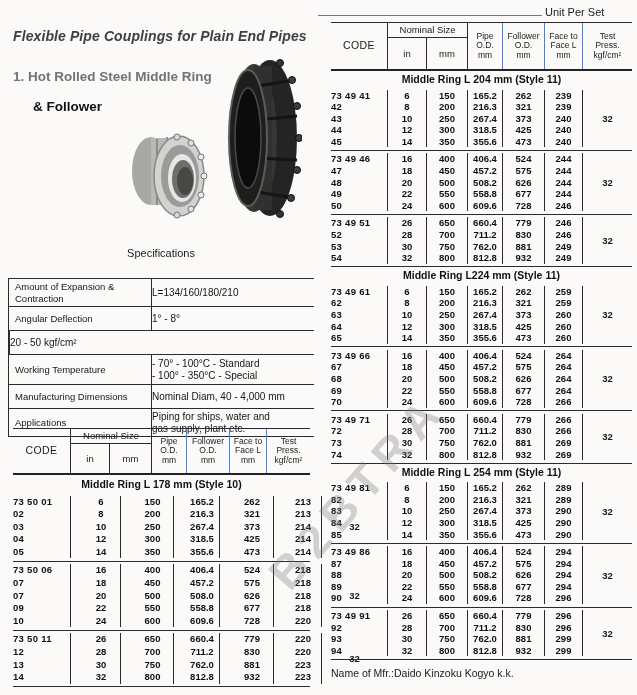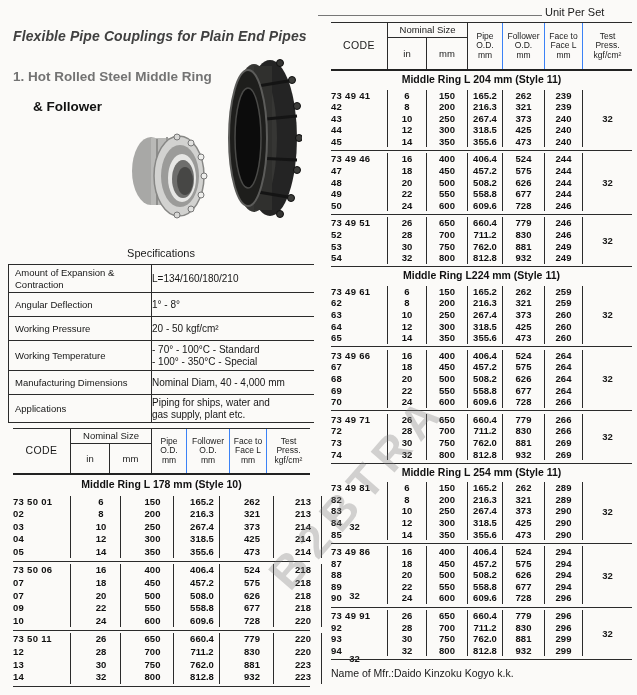--- a/index.html
+++ b/index.html
@@ -27,21 +27,21 @@
   }
   .photo { position:absolute; }
   .photo-small { left:127px; top:131px; width:82px; height:88px; }
   .photo-large { left:224px; top:58px; width:78px; height:162px; }
 
   .spec-title {
     position:absolute; left:8px; top:247px; width:306px;
     text-align:center; font-size:11px; color:#1a1a1a;
   }
   .spec-table {
-    position:absolute; left:8px; top:264px; width:306px;
+    position:absolute; left:8px; top:278px; width:306px;
     border-top:1px solid #2b2b2b; border-left:1px solid #2b2b2b;
   }
   .spec-row {
     display:grid; grid-template-columns:142px 1fr;
     border-bottom:1px solid #2b2b2b;
   }
   .spec-label {
     padding:2px 4px 2px 6px; font-size:9.5px; line-height:11.5px;
     display:flex; align-items:center; white-space:pre-line;
   }
@@ -188,21 +188,20 @@
     <div class="spec-row">
       <div class="spec-label">Amount of Expansion &amp;
 Contraction</div>
       <div class="spec-value">L=134/160/180/210</div>
     </div>
     <div class="spec-row">
       <div class="spec-label">Angular Deflection</div>
       <div class="spec-value">1° - 8°</div>
     </div>
     <div class="spec-row">
-      <div class="spec-label">Working Pressure</div>
       <div class="spec-value">20 - 50 kgf/cm²</div>
     </div>
     <div class="spec-row">
       <div class="spec-label">Working Temperature</div>
       <div class="spec-value">-  70°  - 100°C - Standard
 - 100°  - 350°C - Special</div>
     </div>
     <div class="spec-row">
       <div class="spec-label">Manufacturing Dimensions</div>
       <div class="spec-value">Nominal Diam, 40 - 4,000 mm</div>

